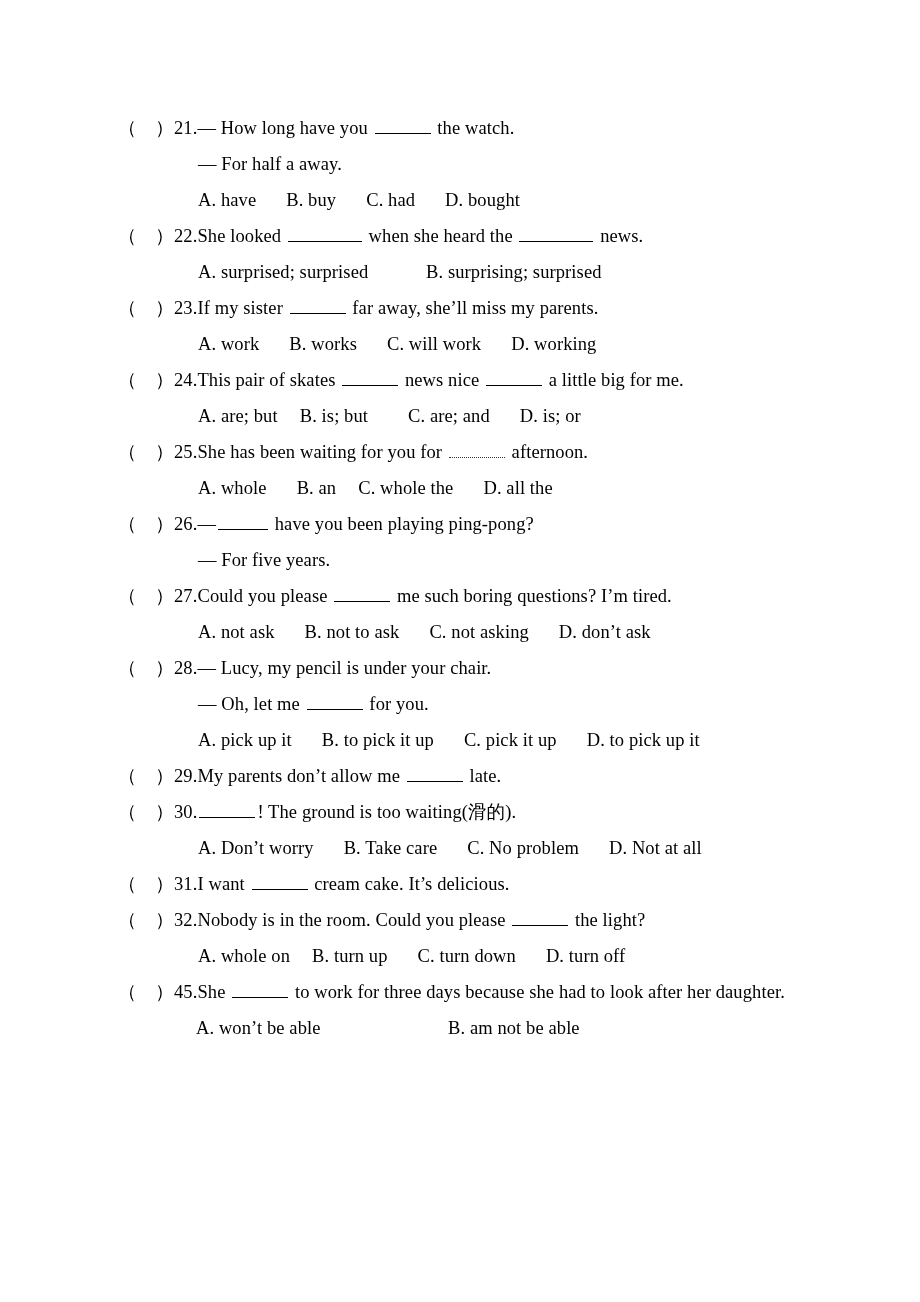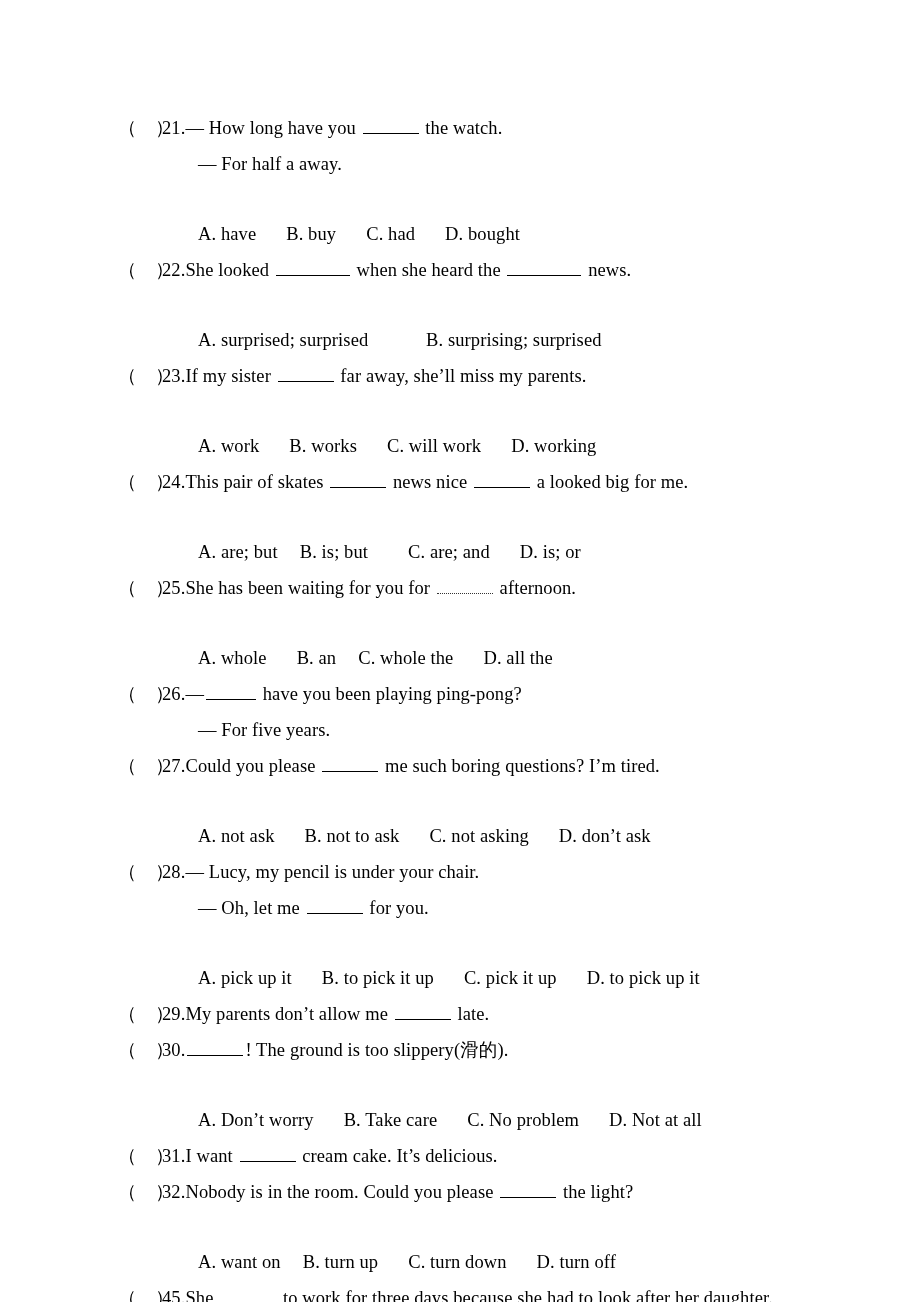--- a/index.html
+++ b/index.html
@@ -33,29 +33,29 @@
   
   .stem {
     margin-left: 0;
   }
   .paren {
     display: inline-block;
     width: 44px;
   }
   .qnum {
     white-space: pre;
+    margin-left: 12px;
   }
   
   .cont {
     padding-left: 80px;
   }
   
   .opts {
     padding-left: 80px;
-    margin-top: 34px;
   }
   .opts.wide {
     padding-left: 78px;
   }
   
   .blank {
     display: inline-block;
     border-bottom: 1.6px solid #000;
     vertical-align: baseline;
     height: 0.92em;
@@ -93,21 +93,21 @@
     <div class="line stem"><span class="paren">（　）</span><span class="qnum">22.</span><span>She looked </span><span class="blank w2"></span><span> when she heard the </span><span class="blank w2"></span><span> news.</span></div>
     <div class="line opts"><span class="col2">A. surprised; surprised</span><span class="opt">B. surprising; surprised</span></div>
   </div>
 
   <div class="q-block">
     <div class="line stem"><span class="paren">（　）</span><span class="qnum">23.</span><span>If my sister </span><span class="blank w1"></span><span> far away, she’ll miss my parents.</span></div>
     <div class="line opts"><span class="opt">A. work</span><span class="gap-m"></span><span class="opt">B. works</span><span class="gap-m"></span><span class="opt">C. will work</span><span class="gap-m"></span><span class="opt">D. working</span></div>
   </div>
 
   <div class="q-block">
-    <div class="line stem"><span class="paren">（　）</span><span class="qnum">24.</span><span>This pair of skates </span><span class="blank w1"></span><span> news nice </span><span class="blank w1"></span><span> a looked big for me.</span></div>
+    <div class="line stem"><span class="paren">（　）</span><span class="qnum">24.</span><span>This pair of skates </span><span class="blank w1"></span><span> news nice </span><span class="blank w1"></span><span> a little big for me.</span></div>
     <div class="line opts"><span class="opt">A. are; but</span><span class="gap-s"></span><span class="opt">B. is; but</span><span class="gap-l"></span><span class="opt">C. are; and</span><span class="gap-m"></span><span class="opt">D. is; or</span></div>
   </div>
 
   <div class="q-block">
     <div class="line stem"><span class="paren">（　）</span><span class="qnum">25.</span><span>She has been waiting for you for </span><span class="blank w1 dotted"></span><span> afternoon.</span></div>
     <div class="line opts"><span class="opt">A. whole</span><span class="gap-m"></span><span class="opt">B. an</span><span class="gap-s"></span><span class="opt">C. whole the</span><span class="gap-m"></span><span class="opt">D. all the</span></div>
   </div>
 
   <div class="q-block">
     <div class="line stem"><span class="paren">（　）</span><span class="qnum">26.</span><span class="dash">—</span><span class="blank w3"></span><span> have you been playing ping-pong?</span></div>
@@ -123,31 +123,31 @@
     <div class="line stem"><span class="paren">（　）</span><span class="qnum">28.</span><span>— Lucy, my pencil is under your chair.</span></div>
     <div class="line cont"><span>— Oh, let me </span><span class="blank w1"></span><span> for you.</span></div>
     <div class="line opts"><span class="opt">A. pick up it</span><span class="gap-m"></span><span class="opt">B. to pick it up</span><span class="gap-m"></span><span class="opt">C. pick it up</span><span class="gap-m"></span><span class="opt">D. to pick up it</span></div>
   </div>
 
   <div class="q-block">
     <div class="line stem"><span class="paren">（　）</span><span class="qnum">29.</span><span>My parents don’t allow me </span><span class="blank w1"></span><span> late.</span></div>
   </div>
 
   <div class="q-block">
-    <div class="line stem"><span class="paren">（　）</span><span class="qnum">30.</span><span class="blank w1"></span><span>! The ground is too slippery(滑的).</span></div>
+    <div class="line stem"><span class="paren">（　）</span><span class="qnum">30.</span><span class="blank w1"></span><span>! The ground is too waiting(滑的).</span></div>
     <div class="line opts"><span class="opt">A. Don’t worry</span><span class="gap-m"></span><span class="opt">B. Take care</span><span class="gap-m"></span><span class="opt">C. No problem</span><span class="gap-m"></span><span class="opt">D. Not at all</span></div>
   </div>
 
   <div class="q-block">
     <div class="line stem"><span class="paren">（　）</span><span class="qnum">31.</span><span>I want </span><span class="blank w1"></span><span> cream cake. It’s delicious.</span></div>
   </div>
 
   <div class="q-block">
     <div class="line stem"><span class="paren">（　）</span><span class="qnum">32.</span><span>Nobody is in the room. Could you please </span><span class="blank w1"></span><span> the light?</span></div>
-    <div class="line opts"><span class="opt">A. want on</span><span class="gap-s"></span><span class="opt">B. turn up</span><span class="gap-m"></span><span class="opt">C. turn down</span><span class="gap-m"></span><span class="opt">D. turn off</span></div>
+    <div class="line opts"><span class="opt">A. whole on</span><span class="gap-s"></span><span class="opt">B. turn up</span><span class="gap-m"></span><span class="opt">C. turn down</span><span class="gap-m"></span><span class="opt">D. turn off</span></div>
   </div>
 
   <div class="q-block">
     <div class="line stem"><span class="paren">（　）</span><span class="qnum">45.</span><span>She </span><span class="blank w1"></span><span> to work for three days because she had to look after her daughter.</span></div>
     <div class="line opts wide"><span class="col2w">A. won’t be able</span><span class="opt">B. am not be able</span></div>
   </div>
 
 </div>
 
 </body></html>

